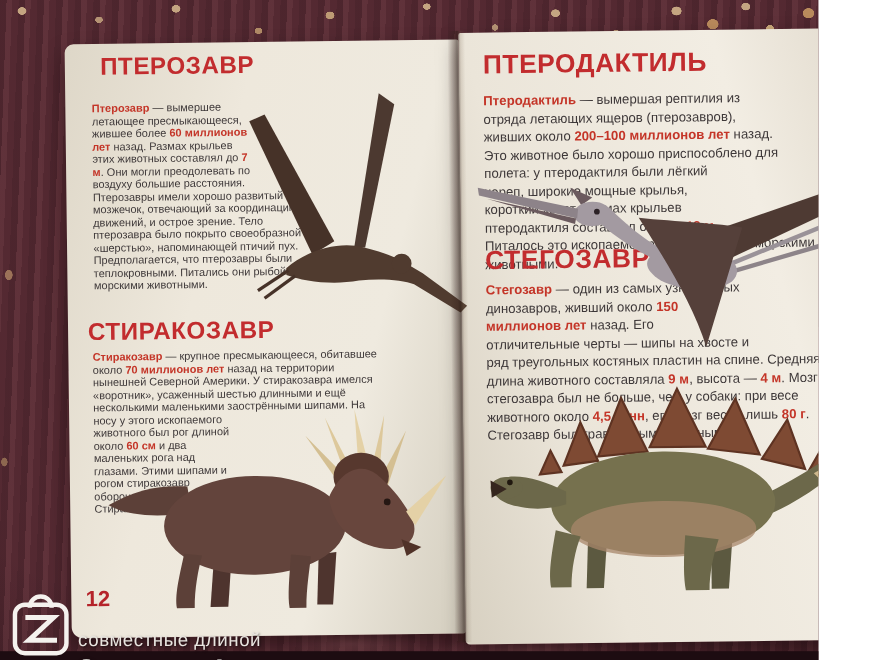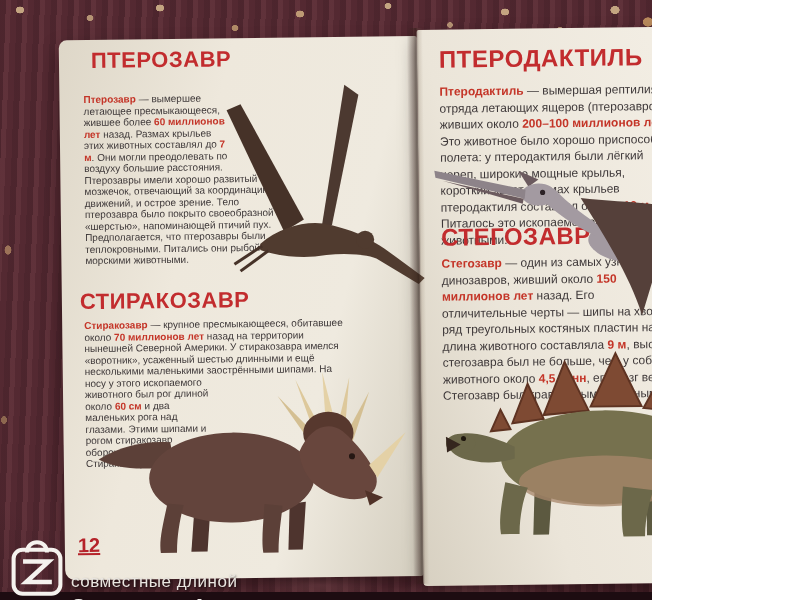--- a/index.html
+++ b/index.html
@@ -5,21 +5,21 @@
   :root{
     --red:#c22c2e;
     --ink:#3e3839;
     --paper:#ece6da;
   }
   *{margin:0;padding:0;box-sizing:border-box;}
   html,body{width:800px;height:600px;overflow:hidden;}
   body{font-family:"Liberation Sans", sans-serif;}
 
   #stage{
-    position:relative;width:652px;height:600px;overflow:hidden;
+    position:relative;width:744px;height:600px;overflow:hidden;
     background-color:#5a2d36;
     background-image:
       radial-gradient(8px 7px at 615px 10px,#c4a581 55%,transparent 60%),
       radial-gradient(9px 8px at 648px 22px,#b98a5c 55%,transparent 60%),
       radial-gradient(7px 6px at 678px 6px,#c4a581 55%,transparent 60%),
       radial-gradient(6px 6px at 700px 26px,#caa87a 55%,transparent 60%),
       radial-gradient(9px 8px at 735px 12px,#b98a5c 55%,transparent 60%),
       radial-gradient(7px 6px at 764px 28px,#c4a581 55%,transparent 60%),
       radial-gradient(6px 6px at 788px 8px,#caa87a 55%,transparent 60%),
       radial-gradient(6px 5px at 560px 30px,#b59374 55%,transparent 60%),
@@ -114,21 +114,21 @@
         <path d="M214,152 L212,203 L228,203 L232,150 Z" fill="#4e342e"></path>
         <ellipse cx="150" cy="122" rx="92" ry="50" fill="#63443c"></ellipse>
         <path d="M78,150 C72,176 68,192 70,205 L88,205 C88,186 92,166 96,152 Z" fill="#5c4038"></path>
         <path d="M186,152 C184,176 182,194 184,206 L201,206 C201,186 205,166 206,154 Z" fill="#5c4038"></path>
         <path d="M225,95 C238,66 258,60 274,72 C290,86 304,104 310,120 C314,132 308,142 298,146 C284,151 260,145 244,132 C234,124 227,110 225,95 Z" fill="#68463d"></path>
         <polygon points="303,110 344,74 312,124" fill="#e4d1a6"></polygon>
         <polygon points="298,138 318,146 303,155" fill="#503228"></polygon>
         <circle cx="284" cy="100" r="3.4" fill="#251713"></circle>
       </svg>
 
-      <div class="pagenum" style="left:13px;top:494px;text-decoration:underline;">12</div>
+      <div class="pagenum" style="left:13px;top:494px;">12</div>
     </div>
 
     <div class="page right">
       <div class="title" style="left:22px;top:18px;">ПТЕРОДАКТИЛЬ</div>
 
       <p class="para" style="left:22px;top:54px;width:312px;"><span class="fsp sp-ptd-a"></span><span class="fsp sp-ptd-b"></span><span class="hl">Птеродактиль</span><span> — вымершая рептилия из отряда летающих ящеров (птерозавров), живших около </span><span class="hl">200–100 миллионов лет</span><span> назад. Это животное было хорошо приспособлено для полета: у птеродактиля были лёгкий череп, широкие мощные крылья, короткий хвост. Размах крыльев птеродактиля составлял от </span><span class="hl">8</span><span> до </span><span class="hl">12 м</span><span>. Питалось это ископаемое рыбой и другими морскими животными.</span></p>
 
       <svg class="fig" style="left:14px;top:118px;z-index:2;" width="350" height="175" viewBox="0 0 350 175">
         <polygon points="185,75 332,26 345,38 215,97" fill="#4e3a33"></polygon>
         <path d="M228,96 L320,60" stroke="#9a9298" stroke-width="4" fill="none"></path>

